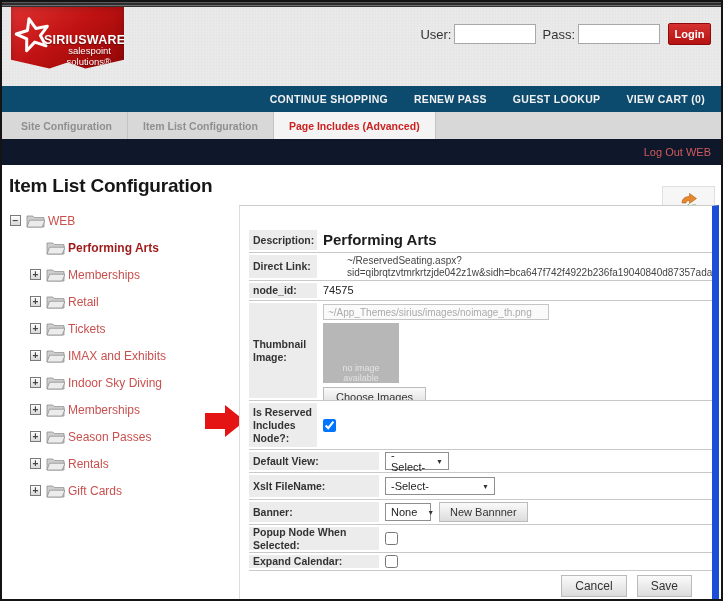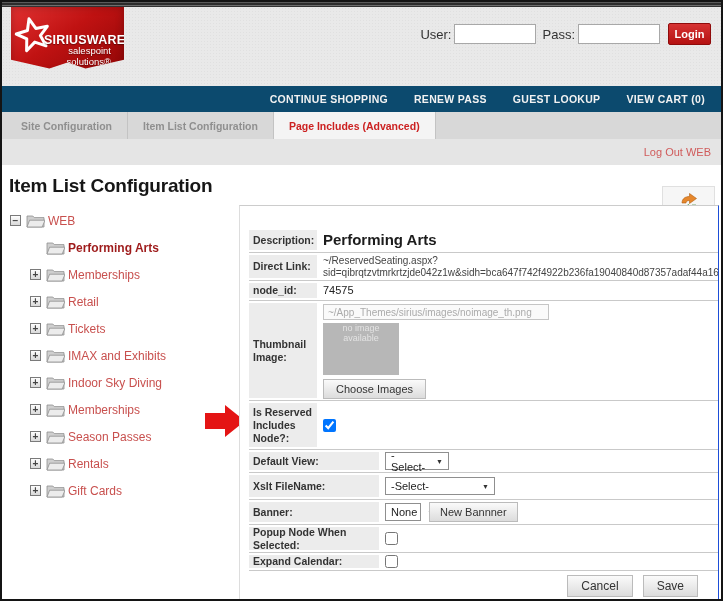--- a/index.html
+++ b/index.html
@@ -26,21 +26,21 @@
   
   .navbar { height:26px; background:#0c4a6e; display:flex; justify-content:flex-end; align-items:center; padding-right:16px; }
   .nav-item { color:#f2f2f2; font-size:10.5px; font-weight:700; letter-spacing:.3px; margin-left:26px; cursor:pointer; }
 
   
   .tabbar { height:27px; background:#d8d8d8; display:flex; align-items:stretch; padding-left:4px; }
   .tab { display:flex; align-items:center; padding:0 15px; font-size:10.5px; font-weight:700; color:#8f8f8f; border-right:1px solid #c3c3c3; cursor:pointer; }
   .tab.active { background:#f4f4f4; color:#cc2222; }
 
   
-  .logout-strip { height:26px; background:#e5e5e5; text-align:right; padding:3px 10px 8px 0; }
+  .logout-strip { height:26px; background:#0f172a; text-align:right; padding:3px 10px 8px 0; }
   .logout-link { font-size:11px; color:#d05b5b; cursor:pointer; }
 
   
   .content { position:relative; height:434px; background:#fff; }
   .page-title { position:absolute; left:7px; top:10px; font-size:19px; font-weight:700; color:#161616; letter-spacing:-.2px; }
   .refresh-box { position:absolute; right:6px; top:21px; width:53px; height:36px; background:#f6f6f6; border:1px solid #e0e0e0; display:flex; align-items:center; justify-content:center; cursor:pointer; }
 
   
   .tree { position:absolute; left:8px; top:42px; width:225px; }
   .tree-item { display:flex; align-items:center; height:27px; cursor:pointer; }
@@ -52,46 +52,46 @@
   .tree-item.selected .tree-label { color:#9e1b1b; font-weight:700; }
 
   
   .red-arrow { position:absolute; left:203px; top:240px; width:40px; height:32px; }
   .red-arrow .shaft { position:absolute; left:0; top:8px; width:20px; height:16px; background:#e41414; }
   .red-arrow .head { position:absolute; left:20px; top:0; width:0; height:0;
                      border-top:16px solid transparent; border-bottom:16px solid transparent; border-left:20px solid #e41414; }
 
   
   .form-panel { position:absolute; left:237px; top:40px; right:2px; bottom:0;
-                border-top:1px solid #ccc; border-left:1px solid #ddd; border-right:1px solid #1d4ed8;
+                border-top:1px solid #ccc; border-left:1px solid #ddd; border-right:7px solid #1d4ed8;
                 padding-top:22px; background:#fff; }
   .frow { display:flex; margin-left:9px; border-bottom:1px solid #c9c9c9; }
   .flabel { flex:none; background:#ececec; font-weight:700; font-size:10.5px; line-height:13px; color:#333;
             padding:3px 3px 3px 4px; margin:2px 0; display:flex; align-items:center; }
   .w-narrow { width:68px; }
   .w-wide { width:130px; }
   .fvalue { flex:1; padding:3px 6px; font-size:11px; color:#222; overflow:hidden; }
   .r-desc { height:25px; } .r-desc .fvalue { font-size:15px; font-weight:700; padding-top:3px; color:#1c1c1c; }
-  .r-link { height:28px; } .r-link .fvalue { font-size:10px; line-height:12px; color:#444; padding-top:2px; }
+  .r-link { height:28px;gap:24px; } .r-link .fvalue { font-size:10px; line-height:12px; color:#444; padding-top:2px; }
   .link-line { display:block; white-space:nowrap; }
   .r-node { height:20px; } .r-node .fvalue { padding-top:3px; }
   .r-thumb { height:100px; }
   .thumb-path { width:226px; height:16px; border:1px solid #c5c5c5; background:#fafafa; color:#ababab; font-size:10px; padding:1px 4px; display:block; }
-  .noimage { width:76px; height:52px; background:#b7b7b7; margin-top:3px; display:flex; flex-direction:column; align-items:center; justify-content:flex-start;
+  .noimage { width:76px; height:60px; background:#b7b7b7; margin-top:3px; display:flex; flex-direction:column; align-items:center; justify-content:flex-end;
              color:#e3e3e3; font-size:9px; line-height:10px; }
   .btn { background:linear-gradient(#fafafa,#dcdcdc); border:1px solid #bbb; color:#333; font-size:11px; padding:3px 12px; cursor:pointer; font-family:inherit; }
   .choose-btn { margin-top:4px; }
   .r-reserved { height:49px; } .r-reserved .fvalue { display:flex; align-items:center; }
   .r-default { height:23px; } .r-xslt { height:27px; } .r-banner { height:25px; }
   .r-popup { height:28px; } .r-expand { height:18px; }
   .r-default .fvalue,.r-xslt .fvalue,.r-banner .fvalue,.r-popup .fvalue,.r-expand .fvalue { display:flex; align-items:center; padding-top:0; padding-bottom:0; }
   .fakeselect { display:inline-flex; align-items:center; justify-content:space-between; border:1px solid #8f8f8f; background:#fff;
                 font-size:11px; color:#222; height:18px; padding:0 5px; cursor:pointer; }
   .sel-caret { font-size:7px; color:#333; margin-left:10px; }
-  .sel-default { width:64px; } .sel-xslt { width:110px; } .sel-banner { width:36px; }
+  .sel-default { width:64px; } .sel-xslt { width:110px; } .sel-banner { width:46px; }
   .banner-btn { margin-left:8px; padding:3px 10px; }
   input[type="checkbox"] { width:13px; height:13px; cursor:pointer; }
   .form-footer { display:flex; justify-content:flex-end; align-items:center; gap:10px; padding:4px 20px 0 0; }
   .footer-btn { padding:3px 13px; font-size:12px; }
 </style>
 </head>
 <body>
 
 <div class="page">
   <div class="top-stripes"></div>

